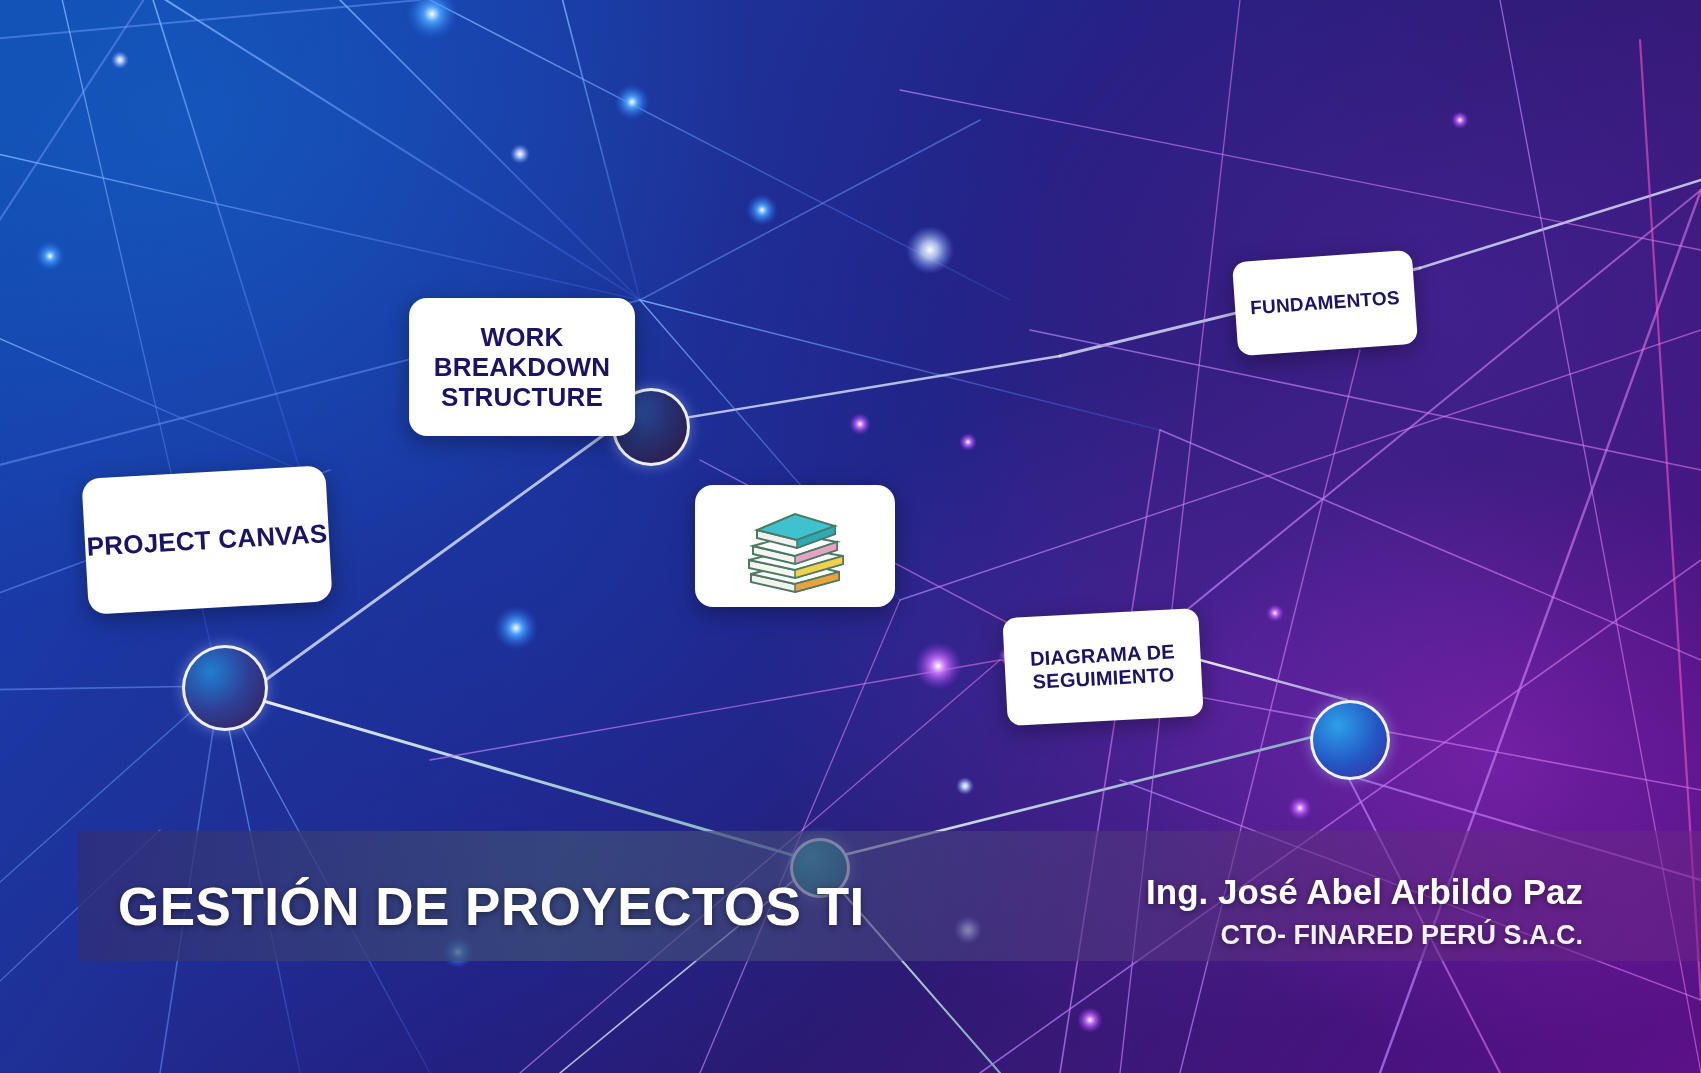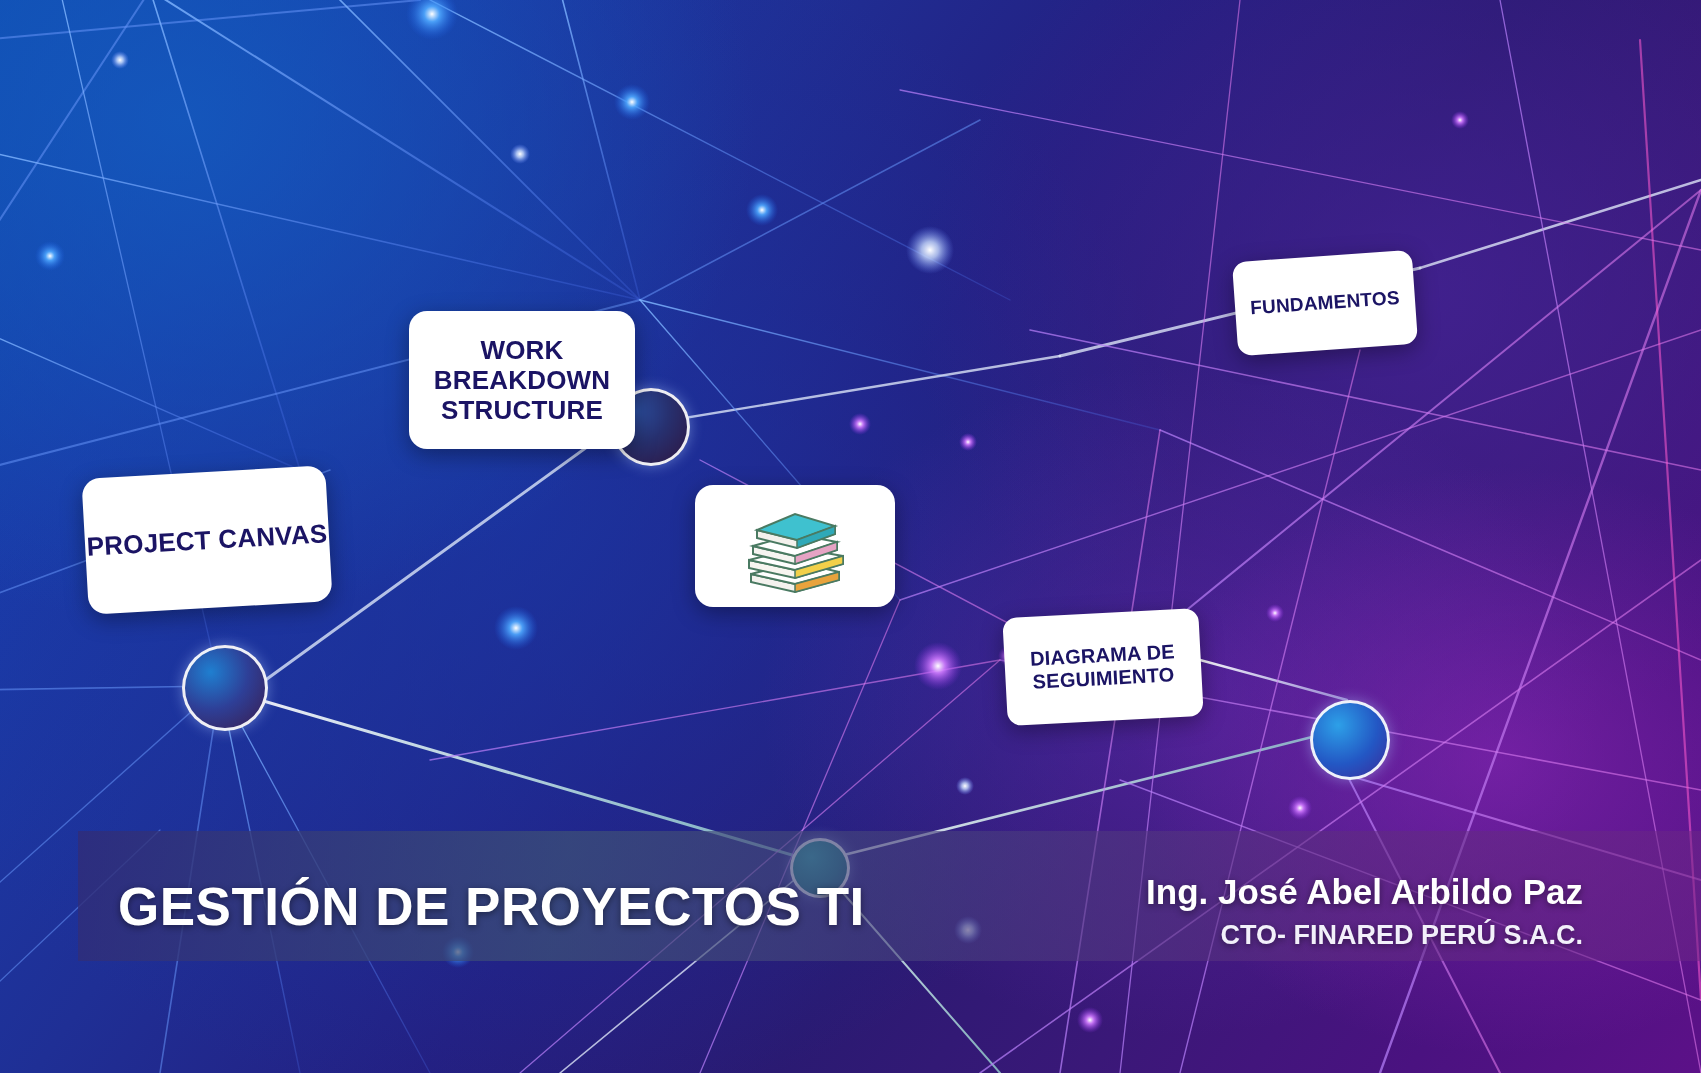--- a/index.html
+++ b/index.html
@@ -16,21 +16,21 @@
   }
   .lines{position:absolute;inset:0;}
 
   
   .card{
     position:absolute;background:#ffffff;border-radius:16px;
     box-shadow:0 6px 22px rgba(0,0,0,.35);
     display:flex;align-items:center;justify-content:center;text-align:center;
     color:#1b1464;font-weight:700;letter-spacing:.2px;line-height:1.16;
   }
-  #card-wbs{left:409px;top:298px;width:226px;height:138px;font-size:26px;border-radius:18px;margin-top:13px;}
+  #card-wbs{left:409px;top:298px;width:226px;height:138px;font-size:26px;border-radius:18px;}
   #card-canvas{left:85px;top:472px;width:244px;height:136px;font-size:26px;
     transform:rotate(-3.2deg);border-radius:18px;}
   #card-fundamentos{left:1235px;top:256px;width:180px;height:94px;font-size:19px;
     transform:rotate(-4deg);border-radius:14px;}
   #card-diagrama{left:1005px;top:613px;width:196px;height:108px;font-size:20px;
     transform:rotate(-3deg);border-radius:14px;}
   #card-books{left:695px;top:485px;width:200px;height:122px;border-radius:18px;}
 
   
   .node{position:absolute;border-radius:50%;border:3px solid rgba(255,255,255,.92);

